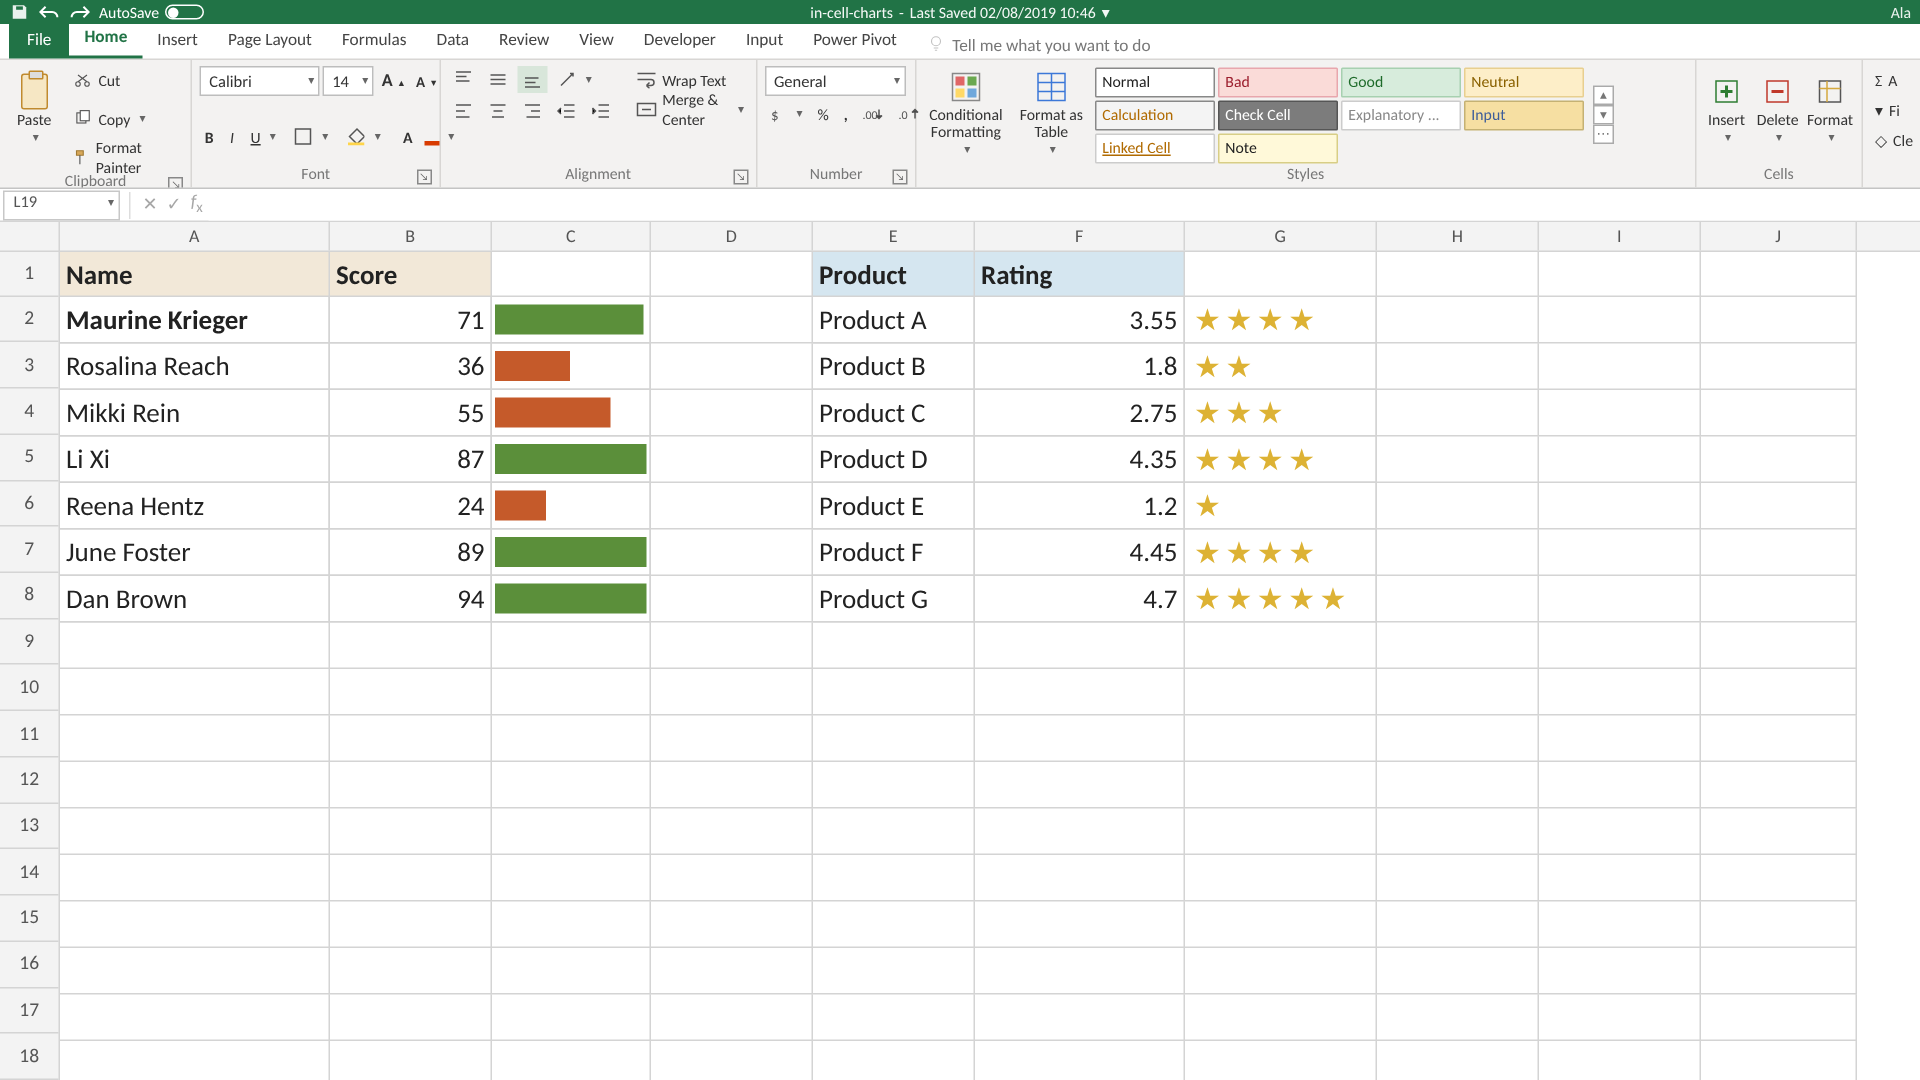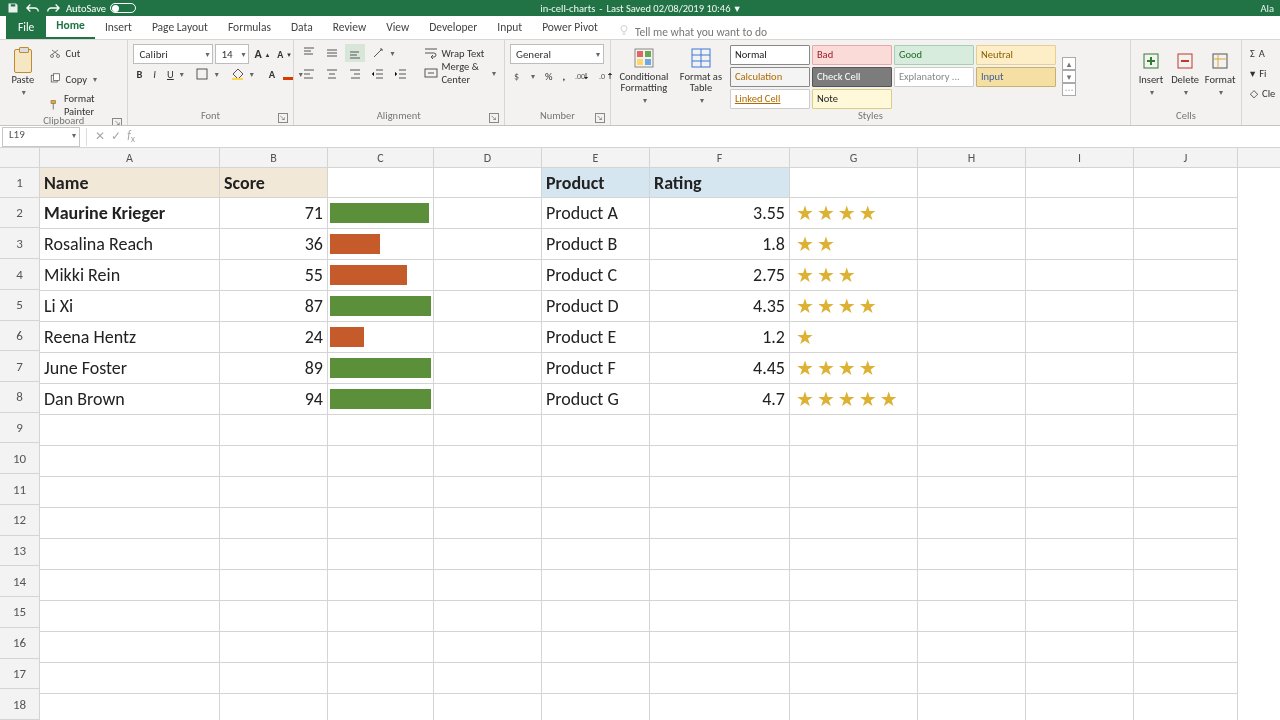--- a/index.html
+++ b/index.html
@@ -305,21 +305,21 @@
           <span>Format Painter</span>
         </div>
       </div>
     </div>
     <div class="group-title"><span>Clipboard</span>
       <span class="dialog-launcher">↘</span>
     </div>
   </div>
 
   <div class="group" style="min-width:160px">
-    <div class="group-body stack" style="gap:1px">
+    <div class="group-body stack" style="gap:18px">
       <div class="row">
         <div class="dropdown" style="width:80px">
           <span>Calibri</span>
             <span class="tiny-arrow">▾</span>
         </div>
         <div class="dropdown" style="width:34px">
           <span>14</span>
             <span class="tiny-arrow">▾</span>
         </div>
         <span class="smallbtn" title="Increase font">

